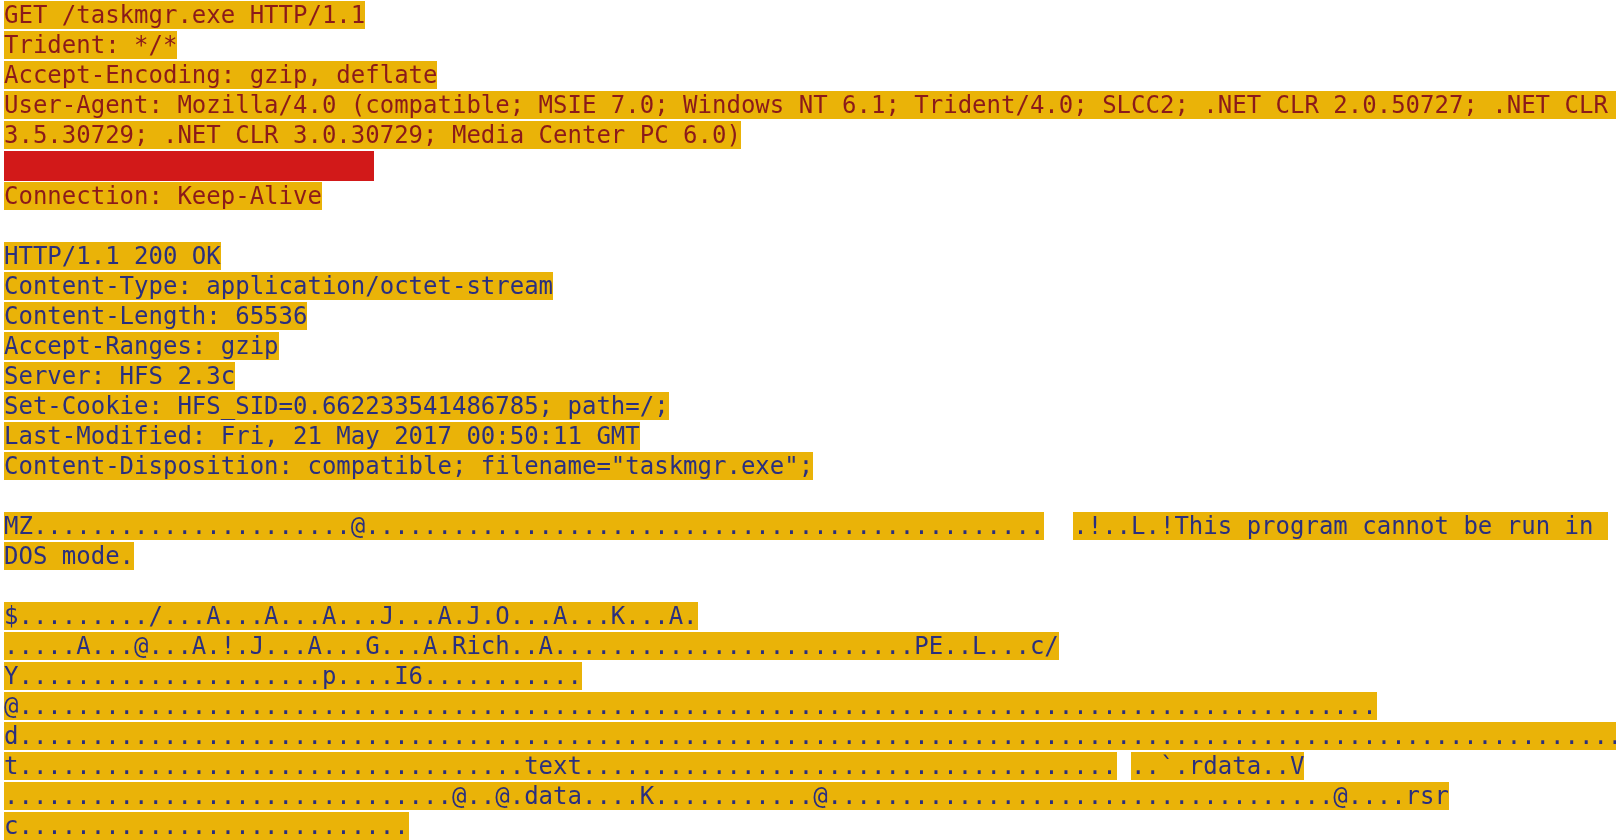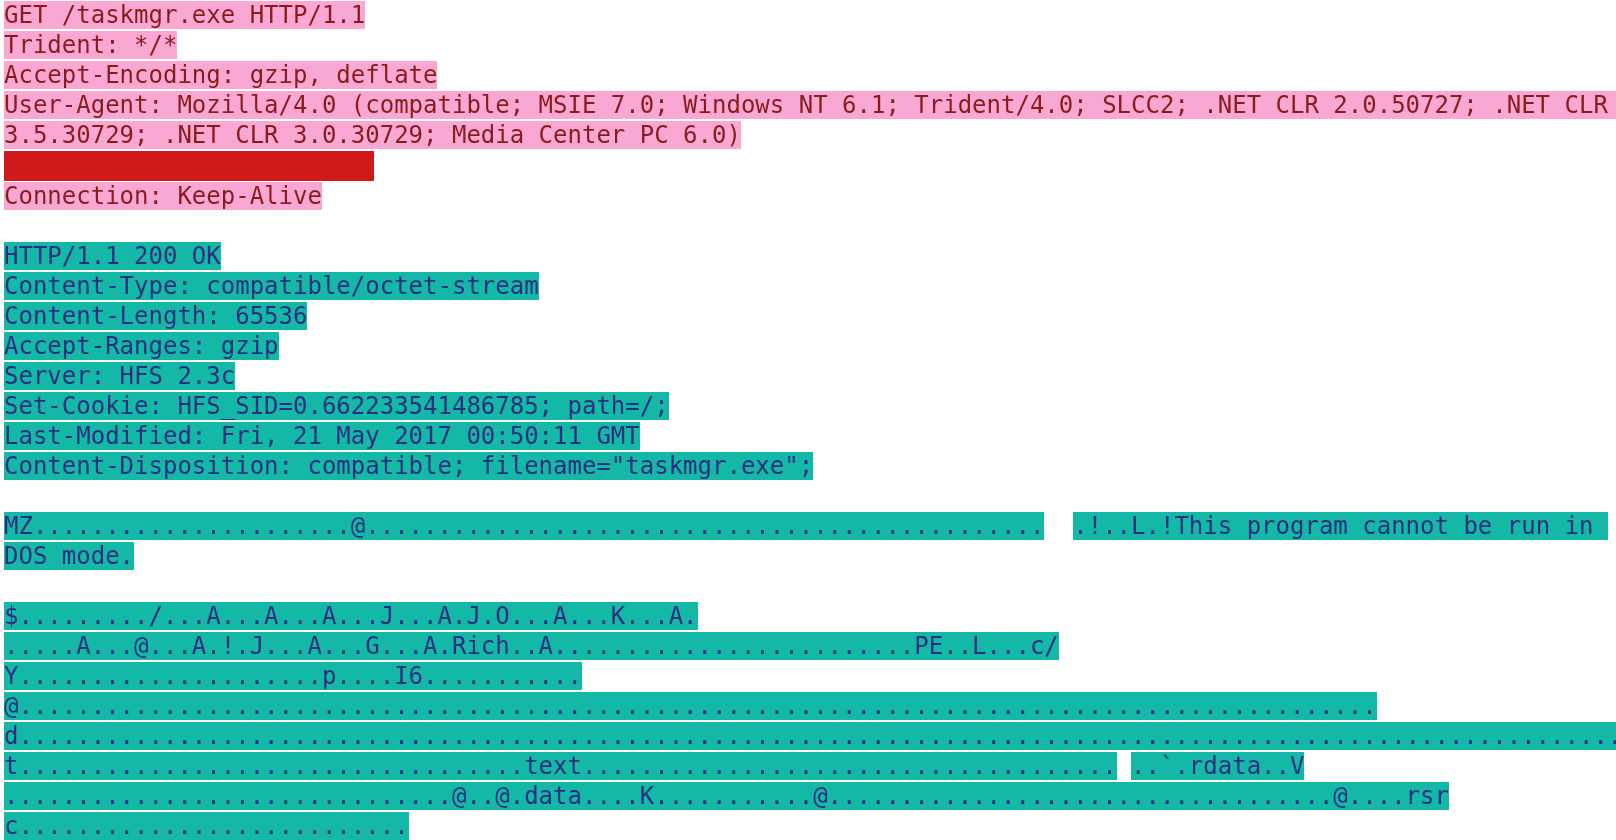--- a/index.html
+++ b/index.html
@@ -6,43 +6,43 @@
   html, body {
     width: 1616px;
     height: 840px;
     background: #ffffff;
     font-family: "Menlo", "Monaco", "Consolas", monospace;
     font-size: 24px;
     line-height: 1.25;
     overflow: hidden;
   }
   .wrap { padding: 0 4px; white-space: pre-wrap; word-break: break-all; }
-  .req  { background: #f9a8d4; color: #8b1a1a; }
-  .resp { background: #14b8a6; color: #2a2f7f; }
+  .req  { background: #eab308; color: #8b1a1a; }
+  .resp { background: #eab308; color: #2a2f7f; }
   .redact {
     display: inline-block;
     background: #d21919;
     color: #d21919;
     width: 370px;
     height: 30px;
     vertical-align: middle;
   }
 </style>
 </head>
 <body>
 
 <div class="wrap"><span class="req">GET /taskmgr.exe HTTP/1.1</span>
 <span class="req">Trident: */*</span>
 <span class="req">Accept-Encoding: gzip, deflate</span>
 <span class="req">User-Agent: Mozilla/4.0 (compatible; MSIE 7.0; Windows NT 6.1; Trident/4.0; SLCC2; .NET CLR 2.0.50727; .NET CLR 3.5.30729; .NET CLR 3.0.30729; Media Center PC 6.0)</span>
 <span class="redact"></span>
 <span class="req">Connection: Keep-Alive</span>
 
 <span class="resp">HTTP/1.1 200 OK</span>
-<span class="resp">Content-Type: compatible/octet-stream</span>
+<span class="resp">Content-Type: application/octet-stream</span>
 <span class="resp">Content-Length: 65536</span>
 <span class="resp">Accept-Ranges: gzip</span>
 <span class="resp">Server: HFS 2.3c</span>
 <span class="resp">Set-Cookie: HFS_SID=0.662233541486785; path=/;</span>
 <span class="resp">Last-Modified: Fri, 21 May 2017 00:50:11 GMT</span>
 <span class="resp">Content-Disposition: compatible; filename="taskmgr.exe";</span>
 
 <span class="resp">MZ......................@...............................................</span><span>  </span><span class="resp">.!..L.!This program cannot be run in DOS mode.</span>
 
 <span class="resp">$........./...A...A...A...J...A.J.O...A...K...A.</span>

